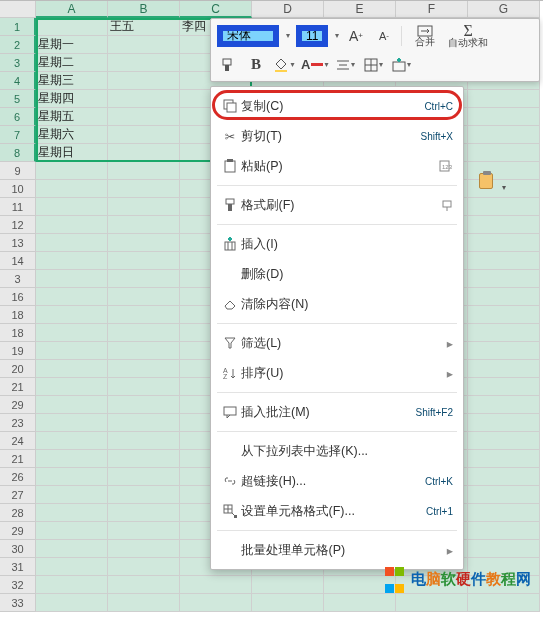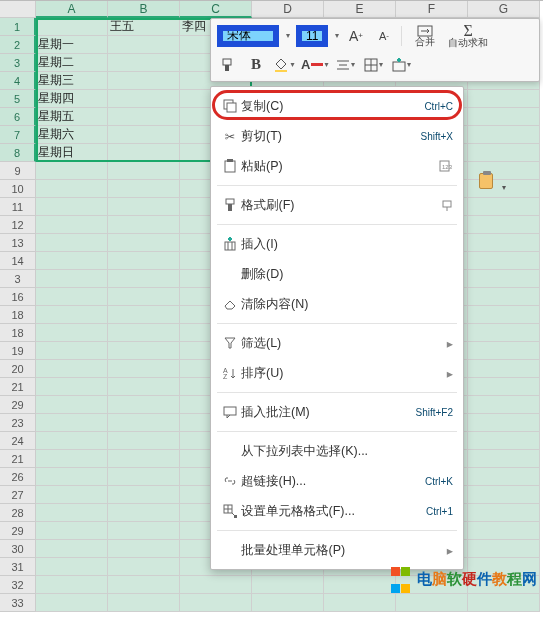--- a/index.html
+++ b/index.html
@@ -45,21 +45,21 @@
 .msep { height: 1px; background: #e3e3e3; margin: 4px 6px; }
 .highlight { position: absolute; border: 3px solid #d92a24; border-radius: 20px; pointer-events: none; }
 
 
 .paste-hover { position: absolute; width: 24px; height: 22px; display: flex; align-items: center; justify-content: center; }
 .paste-hover .pboard { width: 14px; height: 16px; background: #f5c268; border: 1px solid #b8893c; border-radius: 2px; position: relative; }
 .paste-hover .pclip { position: absolute; top: -3px; left: 3px; width: 8px; height: 4px; background: #888; border-radius: 1px; }
 .paste-hover .caretr { position: absolute; right: -8px; bottom: 0; font-size: 8px; color: #555; }
 
 
-.watermark { position: absolute; right: 6px; bottom: 20px; text-align: right; }
+.watermark { position: absolute; right: 12px; bottom: 20px; text-align: right; }
 .wm-title { font-size: 15px; font-weight: 700; }
 .wm-url { font-size: 12px; color: #e67817; font-weight: 600; }
 .wm-c1{color:#0a63b0}.wm-c2{color:#e67817}.wm-c3{color:#2a9136}.wm-c4{color:#c4261d}.wm-c5{color:#0a63b0}.wm-c6{color:#e67817}.wm-c7{color:#2a9136}
 .winlogo { display: inline-block; vertical-align: middle; margin-right: 2px; }
 .winlogo span { display: inline-block; width: 9px; height: 9px; margin: 0 1px 1px 0; }
 .wl1{background:#f25022}.wl2{background:#7fba00}.wl3{background:#00a4ef}.wl4{background:#ffb900}
 </style>
 </head>
 <body>
 

